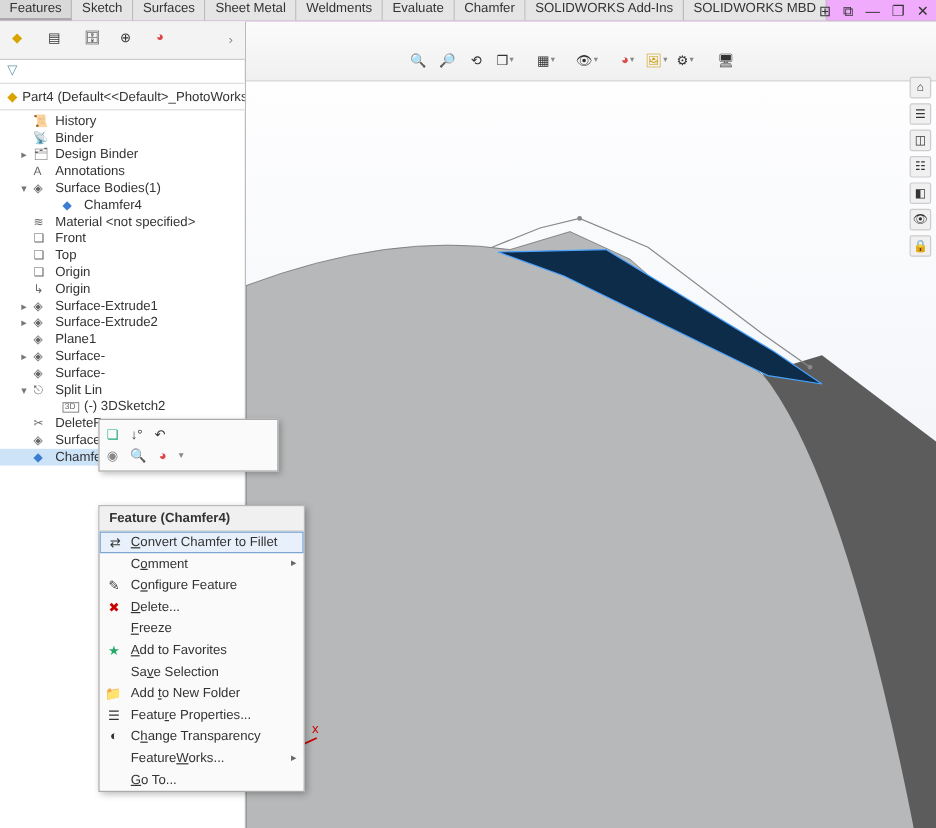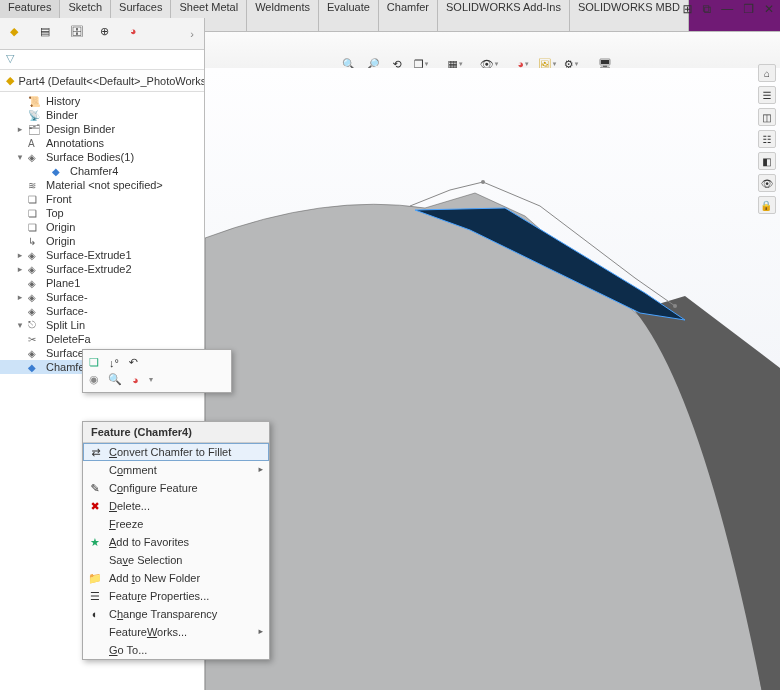--- a/index.html
+++ b/index.html
@@ -1,18 +1,18 @@
 <!DOCTYPE html>
 <html><head>
 <meta charset="utf-8">
 <style>
   * { box-sizing: border-box; margin: 0; padding: 0; font-family: "Segoe UI", Tahoma, sans-serif; font-size: 11px; color: #333; }
   body { width: 780px; height: 690px; background: #f6f6f6; position: relative; overflow: hidden; }
   
-  .tabbar { display: flex; height: 32px; background: #701a75; border-bottom: 1px solid #bbb; }
+  .tabbar { display: flex; height: 18px; background: #f0abfc; border-bottom: 1px solid #bbb; }
   .tab { padding: 1px 8px; border-right: 1px solid #bbb; background: #e5e5e5; cursor: default; }
   .tab.active { background: #d9d9d9; border-bottom: 2px solid #aaa; }
   .winctrl { position: absolute; right: 2px; top: 0; display: flex; gap: 10px; padding: 2px 4px; color: #888; }
   .winctrl span { font-size: 12px; cursor: default; }
   
   .headstrip { height: 50px; position: relative; background: linear-gradient(#fbfbfb,#f0f0f0); border-bottom: 1px solid #ccc; }
   .view-toolbar { position: absolute; left: 340px; top: 23px; display: flex; gap: 6px; align-items: center; }
   .tbtn { width: 18px; height: 18px; display: inline-flex; align-items: center; justify-content: center; }
   .dd::after{content:"▾"; font-size:7px; color:#888; margin-left:1px;}
   
@@ -22,21 +22,21 @@
   .left-head .chev { margin-left: auto; color: #888; }
   .filterrow { height: 20px; border-bottom: 1px solid #ddd; padding: 2px 6px; }
   .partrow { padding: 4px 6px; background: #fdfdfd; border-bottom: 1px solid #ddd; white-space: nowrap; overflow: hidden; display:flex; align-items:center; gap:4px;}
   .tree { padding: 2px 0; }
   .node { display: flex; align-items: center; gap: 4px; padding: 1px 4px; white-space: nowrap; cursor: default; }
   .expander { width: 8px; color: #777; font-size: 9px; text-align: center; }
   .node.sel { background: #cde3f8; }
   
   .mini-toolbar { position: absolute; left: 82px; top: 349px; width: 150px; background: #fafafa; border: 1px solid #aaa; box-shadow: 2px 2px 5px rgba(0,0,0,.25); padding: 4px 6px; z-index: 30; }
   .mini-row { display: flex; gap: 10px; padding: 2px 0; align-items: center; }
-  .ctxmenu { position: absolute; left: 82px; top: 421px; width: 188px; background: #fafafa; border: 1px solid #aaa; box-shadow: 2px 2px 6px rgba(0,0,0,.3); z-index: 31; }
+  .ctxmenu { position: absolute; left: 82px; top: 421px; width: 172px; background: #fafafa; border: 1px solid #aaa; box-shadow: 2px 2px 6px rgba(0,0,0,.3); z-index: 31; }
   .ctx-title { padding: 4px 8px; font-weight: bold; background: #f0f0f0; border-bottom: 1px solid #ccc; }
   .ctx-item { display: flex; align-items: center; gap: 6px; padding: 3px 8px 3px 26px; position: relative; }
   .ctx-item.hl { border: 1px solid #7ba7d1; background: #e8f1fb; padding:2px 7px 2px 25px;}
   .ctx-item .icn { position: absolute; left: 4px; width: 16px; text-align: center; }
   .ctx-item .sub::after { content: "▸"; position: absolute; right: 6px; font-size: 9px; color: #666; }
   
   .rail { position: absolute; right: 2px; top: 64px; width: 20px; display: flex; flex-direction: column; gap: 4px; z-index:5;}
   .rail div { width: 18px; height: 18px; background: #f0f0f0; border: 1px solid #ccc; border-radius: 2px; font-size: 10px; display:flex;align-items:center;justify-content:center;}
   
   .viewport { position: absolute; left: 205px; right: 0; top: 68px; bottom: 0; background: linear-gradient(#fefeff,#e9edf3); overflow: hidden; }
@@ -180,20 +180,25 @@
       <div class="node" style="padding-left: 16px;">
         <span class="expander"></span>
         <span style="width: 14px; font-size: 10px; color: rgb(102, 102, 102);">◈</span>
         <span>Surface-</span>
       </div>
       <div class="node" style="padding-left: 16px;">
         <span class="expander">▾</span>
         <span style="width: 14px; font-size: 10px; color: rgb(102, 102, 102);">⎋</span>
         <span>Split Lin</span>
       </div>
+      <div class="node" style="padding-left: 40px;">
+        <span class="expander"></span>
+        <span style="width: 14px; font-size: 7px; color: rgb(102, 102, 102); border: 1px solid rgb(153, 153, 153); padding: 0px 1px;">3D</span>
+        <span>(-) 3DSketch2</span>
+      </div>
       <div class="node" style="padding-left: 16px;">
         <span class="expander"></span>
         <span style="width: 14px; font-size: 10px; color: rgb(102, 102, 102);">✂</span>
         <span>DeleteFa</span>
       </div>
       <div class="node" style="padding-left: 16px;">
         <span class="expander"></span>
         <span style="width: 14px; font-size: 10px; color: rgb(102, 102, 102);">◈</span>
         <span>Surface-</span>
       </div>

